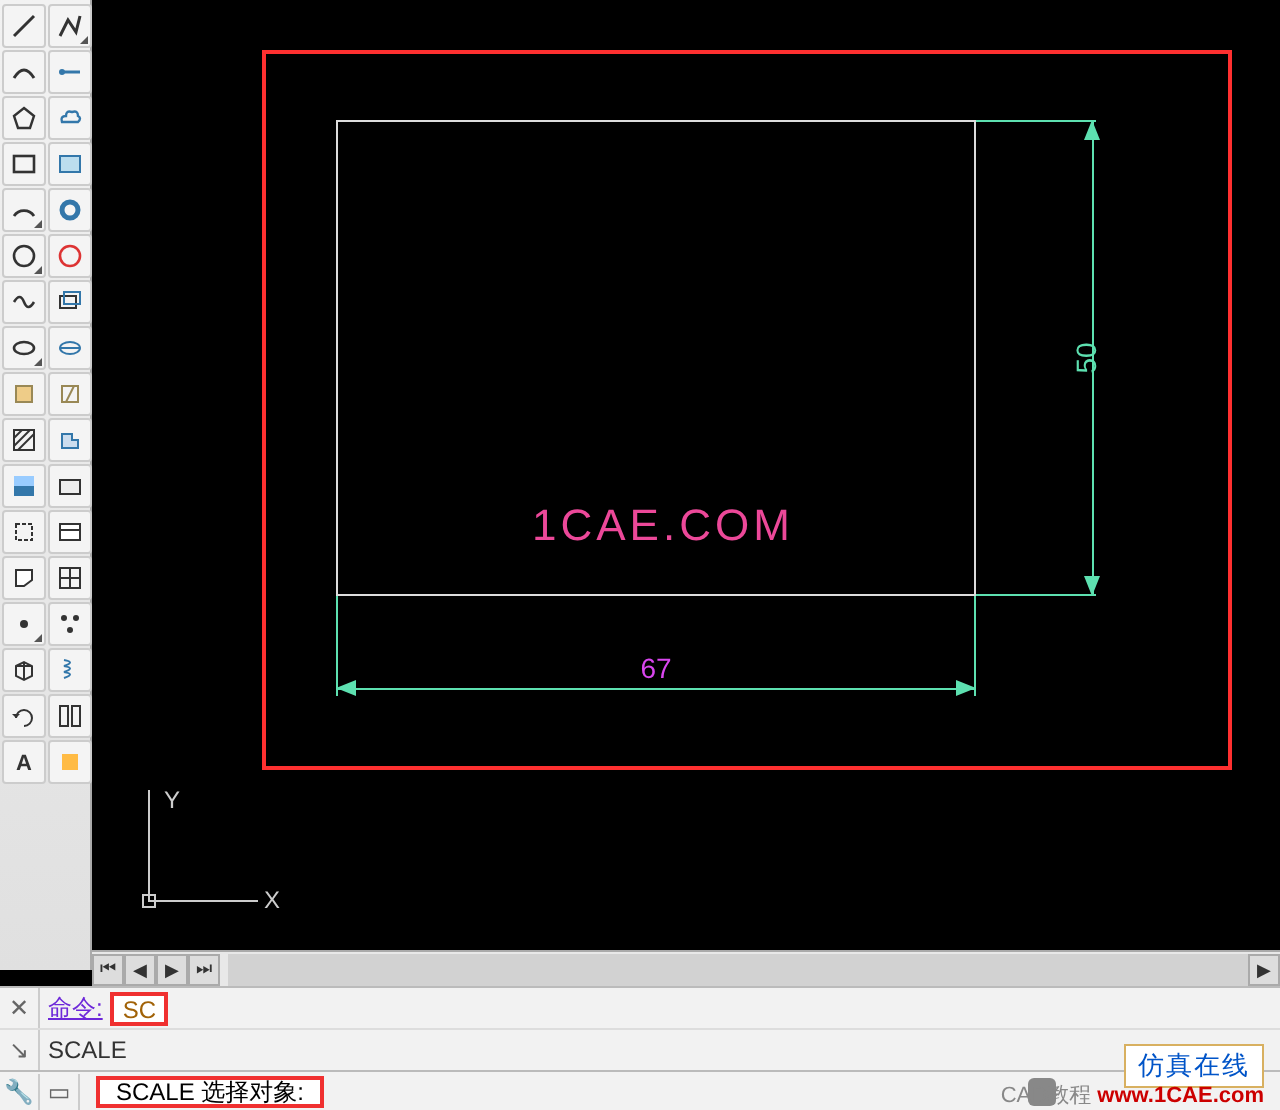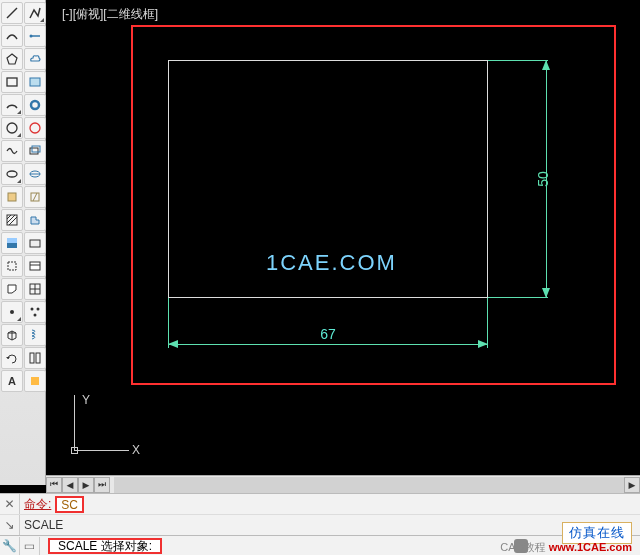--- a/index.html
+++ b/index.html
@@ -89,21 +89,21 @@
     position: absolute; top: 8px;
     width: 0; height: 0;
     border-top: 4px solid transparent;
     border-bottom: 4px solid transparent;
   }
   .dim-h-line .arrL { left: 0; border-right: 10px solid #5de0b0; }
   .dim-h-line .arrR { right: 0; border-left: 10px solid #5de0b0; }
   .dim-h-val {
     position: absolute; left: 50%; top: -6px;
     transform: translateX(-50%);
-    color: #5eead4; font-size: 14px;
+    color: #d946ef; font-size: 14px;
   }
   .dim-v-line {
     position: absolute;
     left: 480px; top: 60px;
     width: 30px; height: 238px;
   }
   .dim-v-line .bar {
     position: absolute; left: 20px; top: 0; bottom: 0;
     width: 1px; background: #5de0b0;
   }
@@ -122,21 +122,21 @@
   .dim-v-line .arrT { top: 0; border-bottom: 10px solid #5de0b0; }
   .dim-v-line .arrB { bottom: 0; border-top: 10px solid #5de0b0; }
   .dim-v-val {
     position: absolute; left: 9px; top: 50%;
     transform: translateY(-50%) rotate(-90deg);
     color: #5de0b0; font-size: 14px;
   }
   .watermark {
     position: absolute;
     left: 220px; top: 250px;
-    color: #7dd3fc;
+    color: #ec4899;
     font-size: 22px;
     letter-spacing: 2px;
     font-family: Arial, sans-serif;
   }
   .ucs {
     position: absolute;
     left: 10px; top: 395px;
     width: 80px; height: 70px;
     color: #ccc;
   }
@@ -196,21 +196,21 @@
     height: 21px;
     border-bottom: 1px solid #ddd;
     font-size: 12px;
   }
   .cmd-icon {
     width: 20px; height: 20px;
     display: flex; align-items: center; justify-content: center;
     border-right: 1px solid #ccc;
     color: #666;
   }
-  .cmd-label { padding: 0 4px; color: #b91c1c; text-decoration: underline; }
+  .cmd-label { padding: 0 4px; color: #6d28d9; text-decoration: underline; }
   .cmd-input-highlight {
     border: 2px solid #f03030;
     padding: 0 4px;
     color: #a16207;
     background: #fff;
     height: 17px;
     line-height: 15px;
   }
   .cmd-text2 { padding-left: 4px; color: #333; }
   .cmd-line3 {
@@ -451,21 +451,20 @@
       </svg>
     </div>
   <div class="tool">
       <svg viewBox="0 0 14 14">
         <rect x="3" y="3" width="8" height="8" fill="#fb4"></rect>
       </svg>
     </div>
 </div>
 
 <div class="canvas-area">
-  <div class="view-label">[-][俯视][二维线框]</div>
   <div class="sel-box"></div>
   <div class="rect"></div>
 
   <div class="dim-h-line">
     <div class="ext1"></div>
       <div class="ext2"></div>
     <div class="bar"></div>
     <div class="arr arrL"></div>
       <div class="arr arrR"></div>
     <div class="dim-h-val">67</div>

